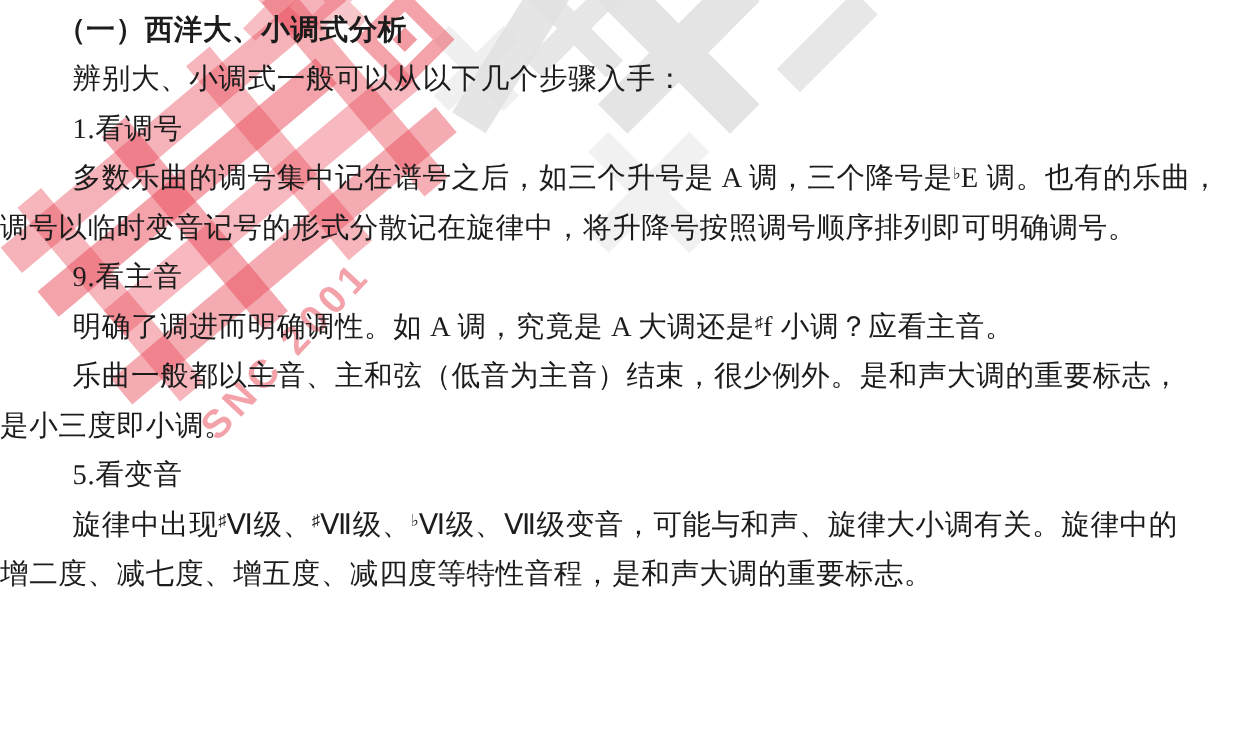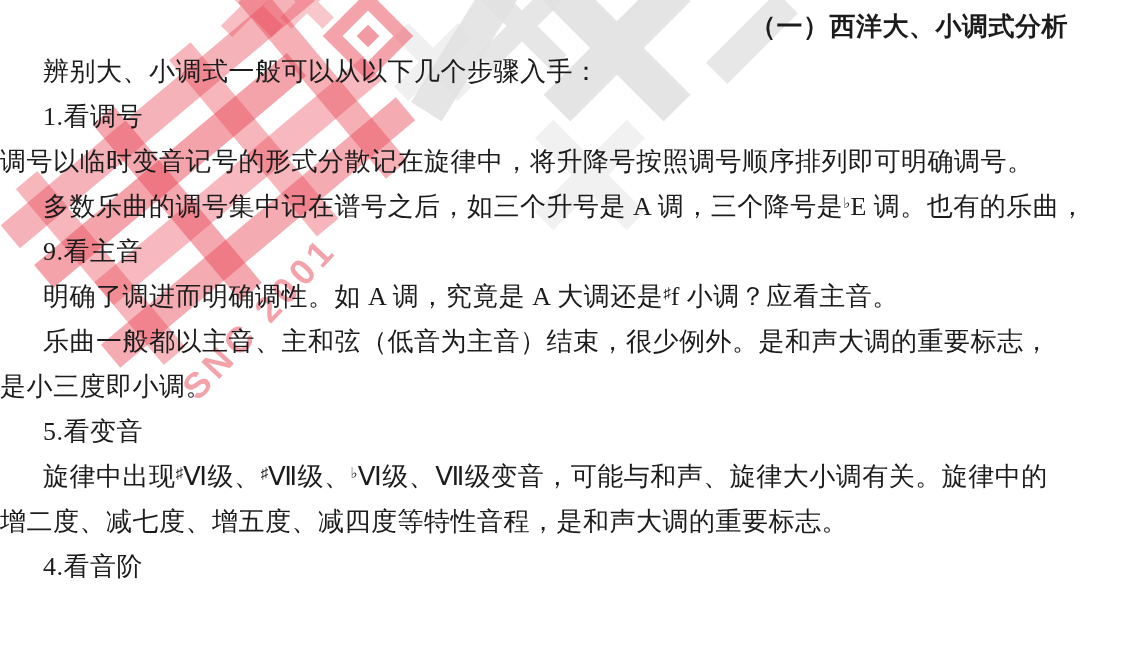--- a/index.html
+++ b/index.html
@@ -23,24 +23,23 @@
   .line {
     height: 45px;
     line-height: 45px;
     font-size: 26px;
     white-space: nowrap;
     letter-spacing: 0.5px;
   }
   .t {
     font-family: Liberation Sans, sans-serif;
     font-weight: bold;
-    padding-left: 28px;
-    text-align: right;
+    padding-left: 52px;
   }
-  .i { padding-left: 43px; }
+  .i { padding-left: 66px; }
   .f { padding-left: 0; }
   .musical sup {
     font-size: 15px;
     line-height: 0;
     vertical-align: 7px;
     letter-spacing: 0;
   }
   .wm-text {
     font-family: "Liberation Sans", sans-serif;
     font-weight: bold;
@@ -104,23 +103,22 @@
     </g>
 
     <text class="wm-text" transform="translate(198 402) rotate(-47)" font-size="36" letter-spacing="5" fill="#e94857" opacity="0.5">SNC 2001</text>
   </g>
 </svg>
 
 <div id="doc">
   <div class="line t">（一）西洋大、小调式分析</div>
   <div class="line i">辨别大、小调式一般可以从以下几个步骤入手：</div>
   <div class="line i">1.看调号</div>
+  <div class="line i musical">多数乐曲的调号集中记在谱号之后，如三个升号是 A 调，三个降号是<sup>♭</sup>E 调。也有的乐曲，</div>
   <div class="line f">调号以临时变音记号的形式分散记在旋律中，将升降号按照调号顺序排列即可明确调号。</div>
-  <div class="line i musical">多数乐曲的调号集中记在谱号之后，如三个升号是 A 调，三个降号是<sup>♭</sup>E 调。也有的乐曲，</div>
   <div class="line i">9.看主音</div>
   <div class="line i musical">明确了调进而明确调性。如 A 调，究竟是 A 大调还是<sup>♯</sup>f 小调？应看主音。</div>
   <div class="line i">乐曲一般都以主音、主和弦（低音为主音）结束，很少例外。是和声大调的重要标志，</div>
   <div class="line f">是小三度即小调。</div>
   <div class="line i">5.看变音</div>
   <div class="line i musical">旋律中出现<sup>♯</sup>Ⅵ级、<sup>♯</sup>Ⅶ级、<sup>♭</sup>Ⅵ级、Ⅶ级变音，可能与和声、旋律大小调有关。旋律中的</div>
   <div class="line f">增二度、减七度、增五度、减四度等特性音程，是和声大调的重要标志。</div>
-  <div class="line i">4.看音阶</div>
 </div>
 
 </body></html>

